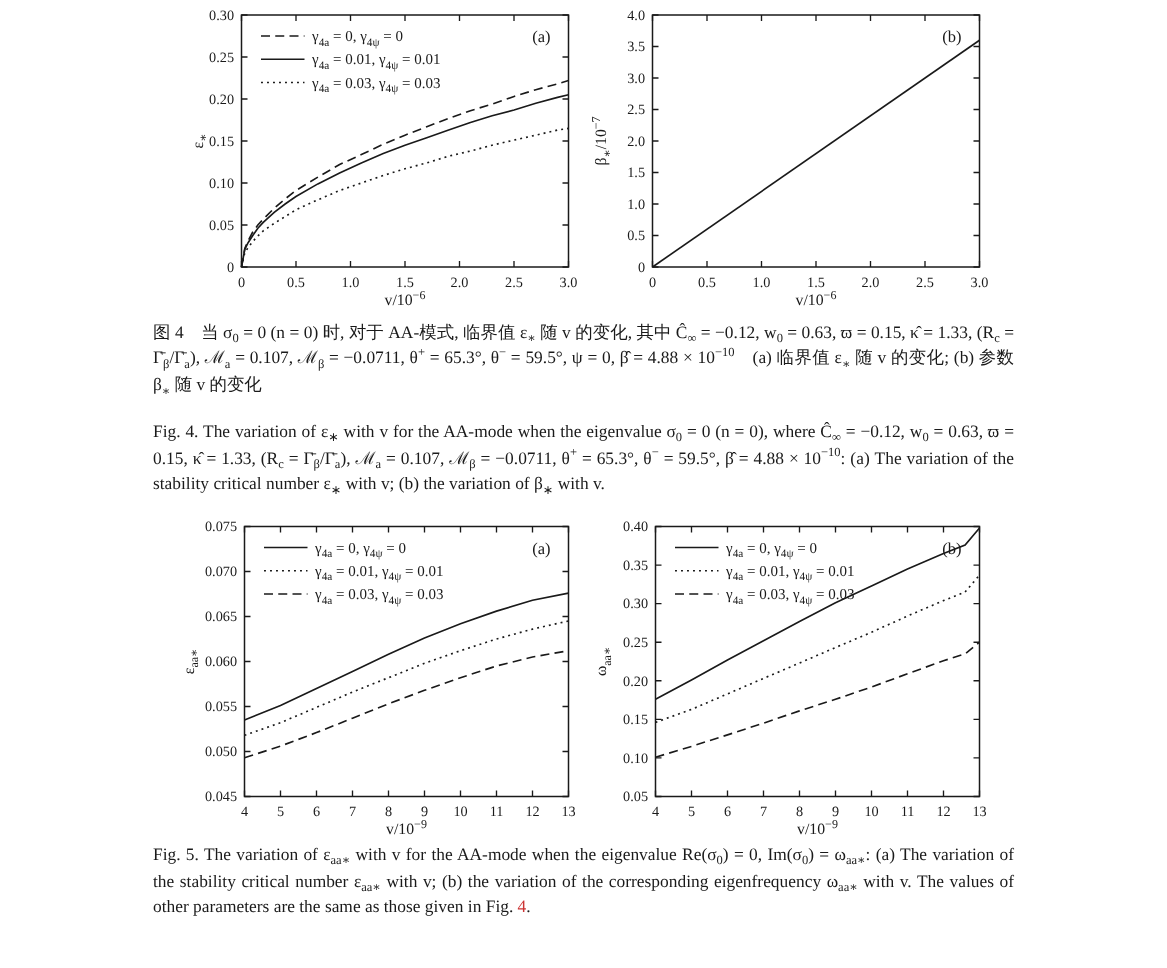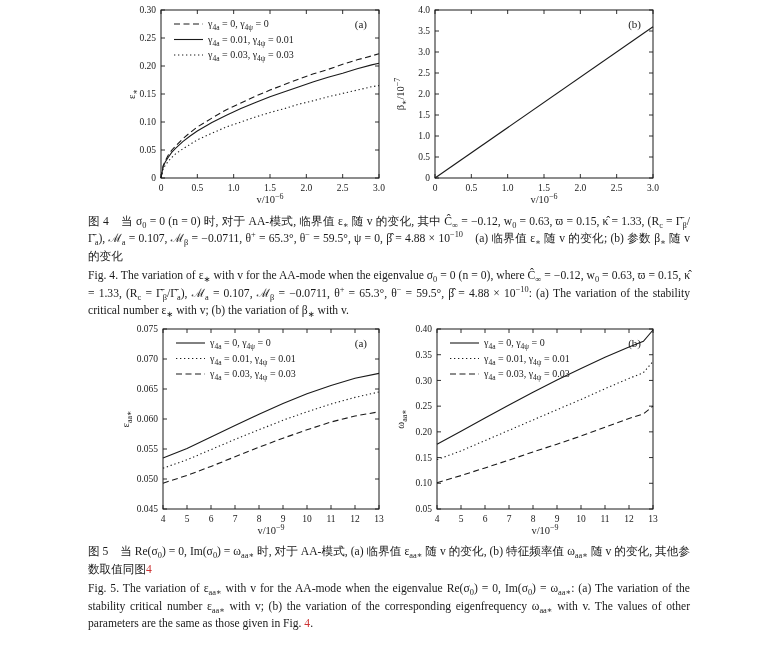--- a/index.html
+++ b/index.html
@@ -3,21 +3,21 @@
 <meta charset="utf-8">
 <style>
   html,body{margin:0;padding:0;}
   body{
     width:778px;height:645px;background:#ffffff;overflow:hidden;
     font-family:"Liberation Serif","DejaVu Serif",serif;color:#1a1a1a;
   }
   .content{width:602px;margin:0 auto;padding-top:4px;}
   .figure-row{display:flex;justify-content:center;gap:4px;}
   .figure-row.fig5{margin-top:4px;}
-  .caption{font-size:11.6px;line-height:1.5;text-align:justify;margin:0;}
+  .caption{font-size:11.6px;line-height:1.5;text-align:justify;margin:14px;}
   .caption.zh4{margin-top:7px;}
   .caption.en4{margin-top:2px;font-family:Liberation Serif, serif;}
   .caption.zh5{margin-top:6px;}
   .caption.en5{margin-top:2px;}
   sub,sup{font-size:0.72em;line-height:0;}
   .ref-link{color:#cc3333;cursor:pointer;}
   svg{display:block;}
   svg text{fill:#1a1a1a;font-family:"Liberation Serif","DejaVu Serif",serif;}
 </style>
 </head>
@@ -274,16 +274,15 @@
         <line x1="59" y1="35.5" x2="88" y2="35.5" stroke="#1a1a1a" stroke-width="1.1" stroke-dasharray="1.3 2.7"></line>
         <text x="93" y="38.9" font-size="10"><tspan dy="0" font-size="10">γ</tspan><tspan dy="3" font-size="7.5">4a</tspan><tspan dy="-3" font-size="10"> = 0.01, γ</tspan><tspan dy="3" font-size="7.5">4ψ</tspan><tspan dy="-3" font-size="10"> = 0.01</tspan></text>
         <line x1="59" y1="51" x2="88" y2="51" stroke="#1a1a1a" stroke-width="1.1" stroke-dasharray="6 3.5"></line>
         <text x="93" y="54.4" font-size="10"><tspan dy="0" font-size="10">γ</tspan><tspan dy="3" font-size="7.5">4a</tspan><tspan dy="-3" font-size="10"> = 0.03, γ</tspan><tspan dy="3" font-size="7.5">4ψ</tspan><tspan dy="-3" font-size="10"> = 0.03</tspan></text>
         <text x="250" y="24" text-anchor="end" font-size="11">(b)</text>
         <text x="154" y="211" text-anchor="middle" font-size="10.5"><tspan dy="0" font-size="10.5">v/10</tspan><tspan dy="-4" font-size="8">−9</tspan></text>
         <text transform="translate(13,96) rotate(-90)" text-anchor="middle" font-size="10.5"><tspan dy="0" font-size="10.5">ω</tspan><tspan dy="3" font-size="8">aa∗</tspan></text>
       </svg>
   </div>
 
-  <p class="caption zh5">图 5　当 Re(σ<sub>0</sub>) = 0, Im(σ<sub>0</sub>) = ω<sub>aa∗</sub> 时, 对于 AA-模式, (a) 临界值 ε<sub>aa∗</sub> 随 v 的变化, (b) 特征频率值 ω<sub>aa∗</sub> 随 v 的变化, 其他参数取值同图<span class="ref-link">4</span></p>
   <p class="caption en5">Fig. 5.  The variation of ε<sub>aa∗</sub> with v for the AA-mode when the eigenvalue Re(σ<sub>0</sub>) = 0, Im(σ<sub>0</sub>) = ω<sub>aa∗</sub>: (a) The variation of the stability critical number ε<sub>aa∗</sub> with v; (b) the variation of the corresponding eigenfrequency ω<sub>aa∗</sub> with v. The values of other parameters are the same as those given in Fig. <span class="ref-link">4</span>.</p>
 
 </div>
 
 </body></html>

